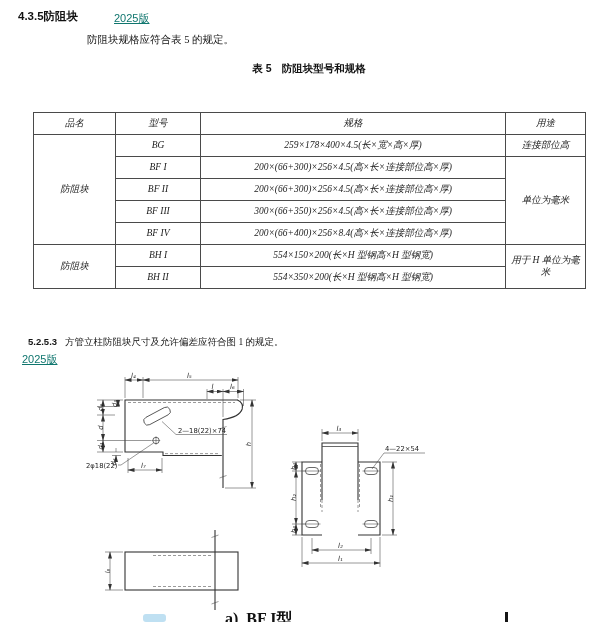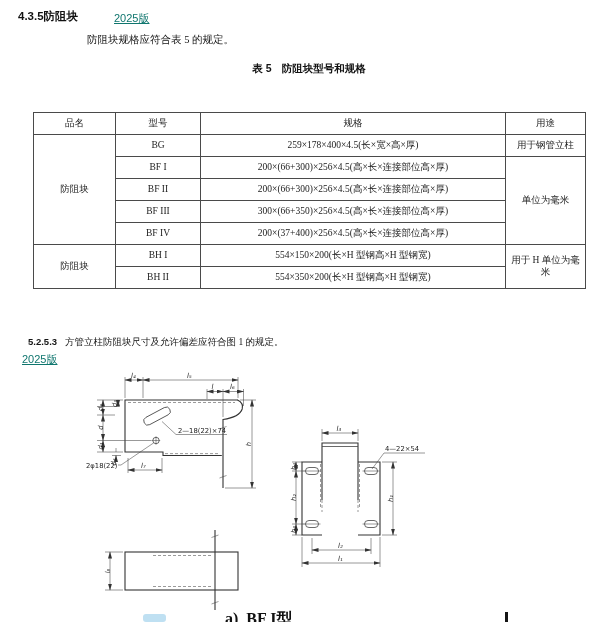--- a/index.html
+++ b/index.html
@@ -14,21 +14,21 @@
   .para{font-size:10.5px;color:#151515;}
   .tbl-caption{font-family:"Liberation Sans","DejaVu Sans",sans-serif;font-weight:bold;font-size:10.5px;text-align:center;color:#111;}
   .tbl-caption .cap-no{margin-right:10px;}
   .unit-note{font-size:9.5px;text-align:right;color:#151515;}
   table.spec{border-collapse:collapse;table-layout:fixed;width:552px;}
   table.spec th,table.spec td{
     border:1px solid #4a4a4a;font-weight:normal;font-size:9.5px;
     text-align:center;vertical-align:middle;padding:0 3px;height:21px;line-height:1.25;
     overflow:hidden;
   }
-  table.spec{border:1.5px solid #333;}
+  table.spec{border:1.5px solid #333;font-style:italic;}
   .clause2{font-size:9.5px;color:#151515;}
   .clause2 .num{font-family:"Liberation Sans","DejaVu Sans",sans-serif;font-weight:bold;margin-right:8px;}
   .fig-caption{font-size:16px;font-weight:bold;white-space:pre;color:#111;}
   .hl-blob{background:#bfe0f2;border-radius:3px;}
   .caret{background:#151515;}
   svg text{fill:#222;}
   svg .dim{font-family:"DejaVu Sans",sans-serif;font-style:italic;font-size:6.8px;}
   svg .note{font-family:"DejaVu Sans",sans-serif;font-size:6.8px;font-style:normal;}
   svg .thin{stroke:#444;stroke-width:0.55;fill:none;}
   svg .body{stroke:#333;stroke-width:1.1;fill:none;}
@@ -61,38 +61,38 @@
         <tr>
       <th>品名</th>
       <th>型号</th>
       <th>规格</th>
       <th>用途</th>
     </tr>
     <tr>
       <td rowspan="5">防阻块</td>
       <td>BG</td>
       <td>259×178×400×4.5(长×宽×高×厚)</td>
-      <td rowspan="1">用于钢管立柱</td>
+      <td rowspan="1">连接部位高</td>
     </tr>
     <tr>
       <td>BF I</td>
       <td>200×(66+300)×256×4.5(高×长×连接部位高×厚)</td>
       <td rowspan="4">单位为毫米</td>
     </tr>
     <tr>
       <td>BF II</td>
       <td>200×(66+300)×256×4.5(高×长×连接部位高×厚)</td>
     </tr>
     <tr>
       <td>BF III</td>
       <td>300×(66+350)×256×4.5(高×长×连接部位高×厚)</td>
     </tr>
     <tr>
       <td>BF IV</td>
-      <td>200×(37+400)×256×4.5(高×长×连接部位高×厚)</td>
+      <td>200×(66+400)×256×8.4(高×长×连接部位高×厚)</td>
     </tr>
     <tr>
       <td rowspan="2">防阻块</td>
       <td>BH I</td>
       <td>554×150×200(长×H 型钢高×H 型钢宽)</td>
       <td rowspan="2">用于 H 单位为毫米</td>
     </tr>
     <tr>
       <td>BH II</td>
       <td>554×350×200(长×H 型钢高×H 型钢宽)</td>

